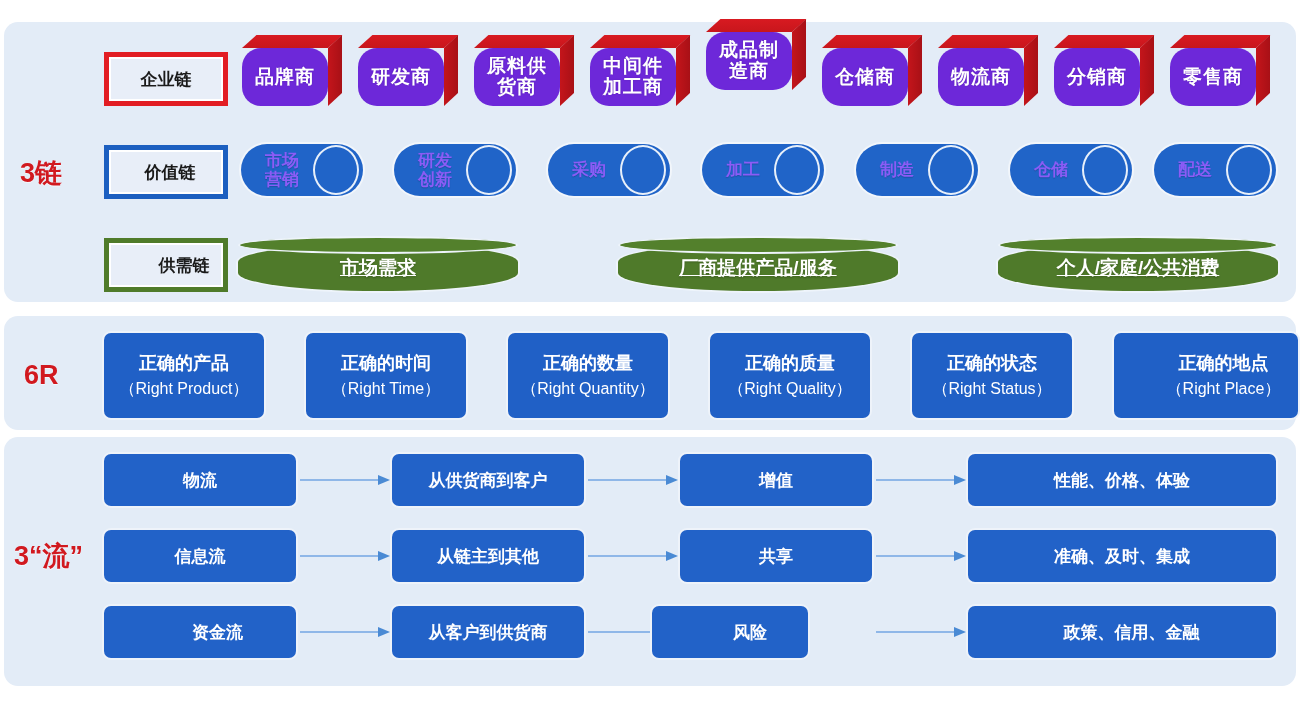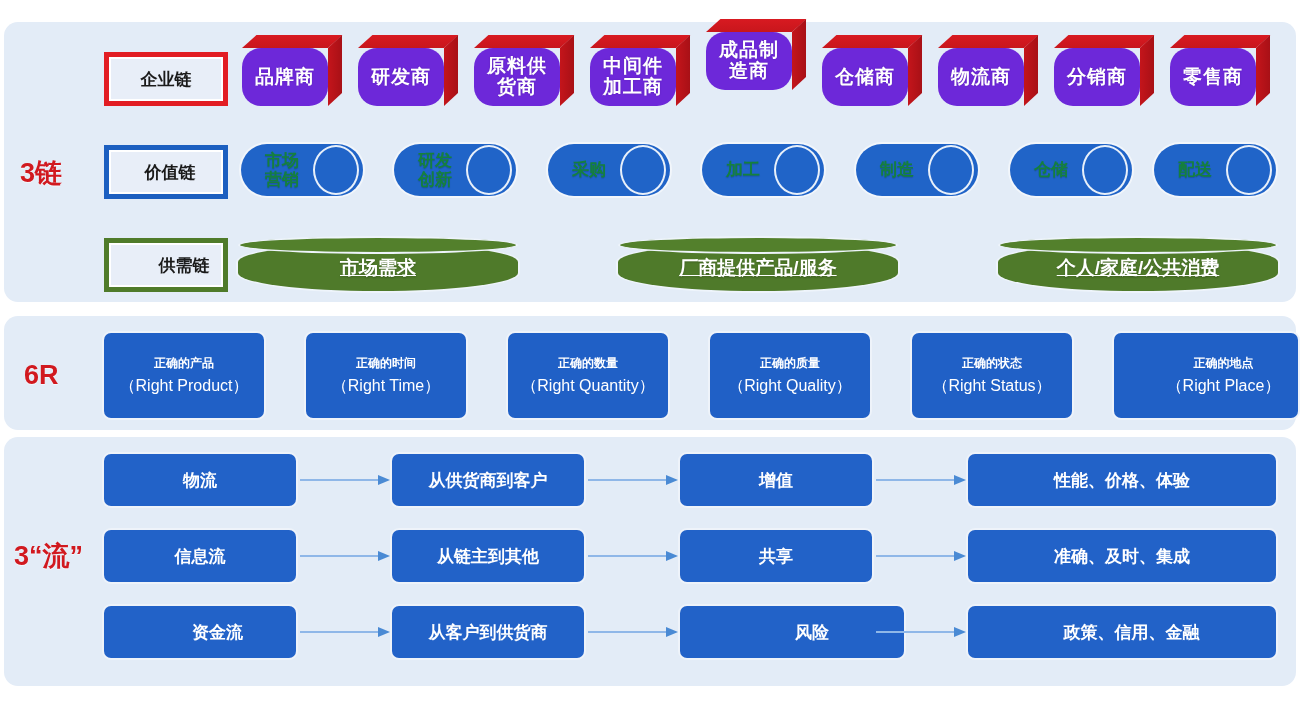--- a/index.html
+++ b/index.html
@@ -94,21 +94,21 @@
     position: absolute; right: 4px; top: 1px;
     width: 46px; height: 50px;
     border: 2px solid #e8f0fa;
     border-radius: 50%;
     background: transparent;
   }
   .cyl .txt {
     position: absolute; left: 8px; top: 0;
     width: calc(100% - 56px); height: 100%;
     display: flex; align-items: center; justify-content: center;
-    color: #15803d; font-weight: bold; font-size: 17px; line-height: 1.12;
+    color: #8b5cf6; font-weight: bold; font-size: 17px; line-height: 1.12;
     text-align: center; white-space: pre-line;
     text-shadow: 0 1px 1px rgba(0,0,0,.18);
   }
 
   
   .drum { position: absolute; top: 0; height: 55px; }
   .drum .dbody {
     position: absolute; left: 0; top: 8px;
     width: 100%; height: 47px;
     background: #4f7a2a;
@@ -135,21 +135,21 @@
   .rcard {
     position: absolute; top: 333px;
     height: 85px;
     background: #2060c6;
     border-radius: 7px;
     display: flex; flex-direction: column;
     align-items: center; justify-content: center;
     color: #ffffff;
     box-shadow: 0 0 0 2px #eef3fa;
   }
-  .rcard .cn { font-weight: bold; font-size: 12px; margin-bottom: 4px; }
+  .rcard .cn { font-weight: bold; font-size: 18px; margin-bottom: 4px; }
   .rcard .en { font-size: 16px; }
 
   
   .fbox {
     position: absolute;
     height: 52px;
     background: #2262c8;
     border-radius: 7px;
     display: flex; align-items: center; justify-content: center;
     color: #ffffff; font-weight: bold; font-size: 17px;
@@ -359,21 +359,21 @@
         <polygon points="78,1 90,6 78,11" fill="#4a8ad4"></polygon>
       </svg>
   </div>
   <div class="fbox" style="left:392px; top:606px; width:192px;">从客户到供货商</div>
   <div class="farrow" style="left:588px; top:626px; width:90px;">
     <svg width="90" height="12" viewBox="0 0 90 12">
         <line x1="0" y1="6" x2="78" y2="6" stroke="#8fb7e8" stroke-width="2"></line>
         <polygon points="78,1 90,6 78,11" fill="#4a8ad4"></polygon>
       </svg>
   </div>
-  <div class="fbox" style="left:680px; top:606px; width:224px;padding-left:40px;">风险</div>
+  <div class="fbox" style="left:652px; top:606px; width:156px;padding-left:40px;">风险</div>
   <div class="farrow" style="left:876px; top:626px; width:90px;">
     <svg width="90" height="12" viewBox="0 0 90 12">
         <line x1="0" y1="6" x2="78" y2="6" stroke="#8fb7e8" stroke-width="2"></line>
         <polygon points="78,1 90,6 78,11" fill="#4a8ad4"></polygon>
       </svg>
   </div>
   <div class="fbox" style="left:968px; top:606px; width:308px;padding-left:19px;">政策、信用、金融</div>
 
 </div>
 

